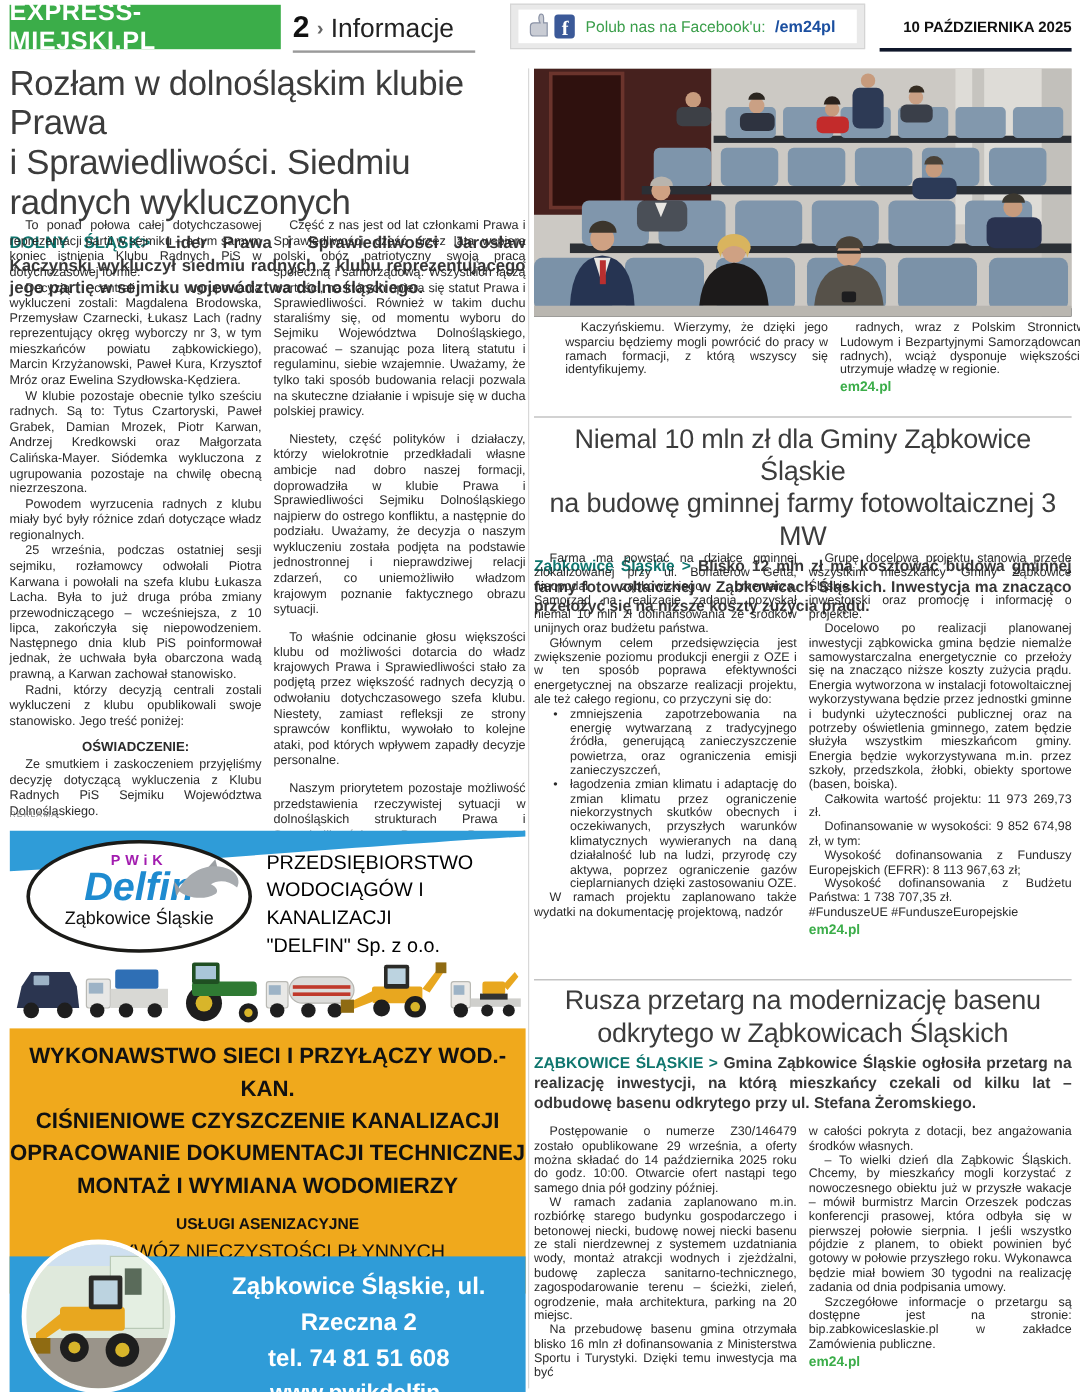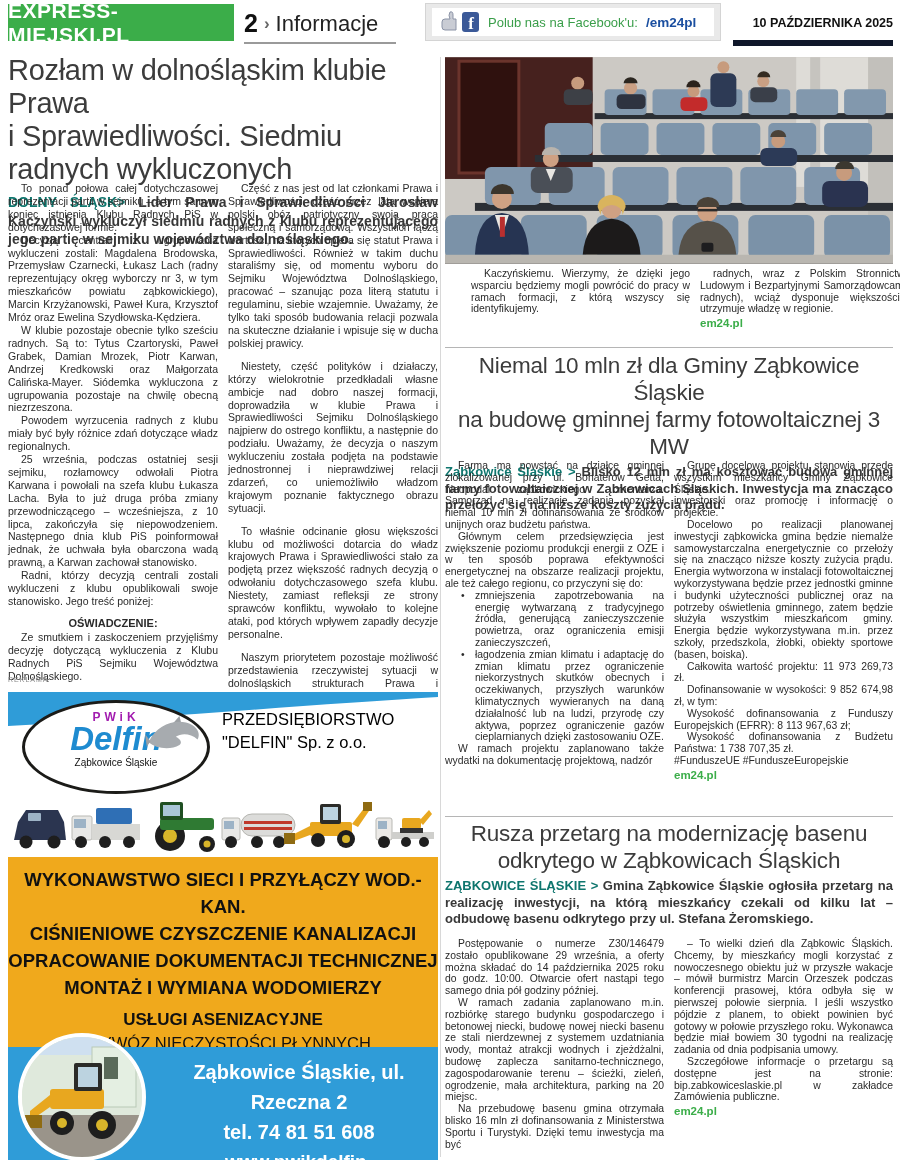--- a/index.html
+++ b/index.html
@@ -13,21 +13,21 @@
   #sectionBlock{left:244px;top:5px;width:152px;height:37px;border-bottom:2px solid #9a9a9a;
            display:flex;align-items:center;gap:6px;}
   #sectionBlock .num{font-weight:700;font-size:25px;color:#111;}
   #sectionBlock .chev{color:#666;font-size:17px;font-weight:700;}
   #sectionBlock .sec{font-size:22px;color:#222;}
   #fbBox{left:425px;top:3px;width:296px;height:38px;background:#e9e9e9;border:1px solid #d4d4d4;
          box-sizing:border-box;display:flex;align-items:center;padding:4px 6px;}
   #fbInner{background:#fff;flex:1;height:28px;display:flex;align-items:center;gap:8px;padding:0 8px;}
   .fbtxt{color:#3a9e4a;font-size:13px;}
   .fbh{color:#1b4fa0;font-size:13.5px;font-weight:700;}
-  #dateBox{left:733px;top:5px;width:160px;height:35px;border-bottom:6px solid #0f172a;
+  #dateBox{left:733px;top:5px;width:160px;height:35px;border-bottom:3px solid #0f172a;
            display:flex;align-items:center;justify-content:flex-end;
            font-size:12.5px;font-weight:700;color:#111;}
   
   .h1{font-size:29px;line-height:33px;color:#3c3c3c;font-weight:400;letter-spacing:-.3px;}
   .h2{font-size:22.5px;line-height:27px;color:#3c3c3c;font-weight:400;text-align:center;letter-spacing:-.2px;}
   .lead{margin:7px 0 0 0;font-size:14px;font-weight:700;line-height:18.5px;text-align:justify;color:#383838;}
   .lead2{margin:4px 0 0 0;font-size:13px;font-weight:700;line-height:16.5px;text-align:justify;color:#383838;}
   .tg{color:#0f766e;}
   .cols{display:flex;gap:10px;}
   .col{flex:1;min-width:0;}
@@ -43,29 +43,29 @@
   .divh{height:1px;background:#b5b5b5;}
   #vsep{left:440px;top:57px;width:1px;height:1100px;background:#d8d8d8;}
   
   #reklama{left:8px;top:676px;font-size:7px;color:#8a8a8a;letter-spacing:1px;}
   #ad{left:8px;top:692px;width:430px;height:468px;background:#fff;}
   #adSwoosh{position:absolute;left:0;top:0;width:430px;height:36px;}
   #adLogo{position:absolute;left:14px;top:8px;width:188px;height:94px;border:3px solid #1b1b18;
           border-radius:50%;background:#fff;text-align:center;box-sizing:border-box;}
   #adLogo .pwik{margin-top:7px;font-size:12px;font-weight:700;letter-spacing:4px;color:#a21caf;}
   #adLogo .delfin{font-size:33px;line-height:30px;font-weight:700;font-style:italic;color:#1e8bd0;}
-  #adLogo .city{font-size:10px;color:#111;margin-top:3px;}
+  #adLogo .city{font-size:15px;color:#111;margin-top:3px;}
   #dolphin{position:absolute;right:4px;top:12px;}
   #adCompany{position:absolute;left:214px;top:16px;width:212px;font-size:16.5px;line-height:23px;
              font-weight:400;color:#000;}
   #fleet{position:absolute;left:2px;top:102px;width:426px;height:62px;}
   #adYellow{position:absolute;left:0;top:165px;width:430px;height:221px;background:#f0a91c;
             text-align:center;color:#111;}
   #adYellow .s1{font-size:18.5px;font-weight:700;line-height:27px;}
-  #adYellow .s2{font-size:17px;font-weight:700;line-height:25px;}
+  #adYellow .s2{font-size:13px;font-weight:700;line-height:25px;}
   #adYellow .s3{font-size:16.5px;font-weight:400;line-height:23px;}
   #adYellow .pad{padding-top:9px;}
   #adBlue{position:absolute;left:0;top:355px;width:430px;height:113px;background:#2f9cd8;}
   #adCircle{position:absolute;left:10px;top:-14px;width:128px;height:128px;border:4px solid #fff;
             border-radius:50%;overflow:hidden;background:#dfe7dc;box-sizing:border-box;}
   #adAddr{margin-left:152px;text-align:center;color:#fff;padding-top:10px;}
   #adAddr .l1{font-size:20px;font-weight:700;line-height:30px;}
   #adAddr .l2{font-size:20px;font-weight:700;line-height:30px;}
   #adAddr .l3{font-size:19px;font-weight:600;line-height:30px;}
   
@@ -276,20 +276,21 @@
     </p>
   </section>
 
   <div class="abs cols" id="a3cols">
     <div class="col">
       <p class="rp">Postępowanie o numerze Z30/146479 zostało opublikowane 29 września, a oferty można składać do 14 października 2025 roku do godz. 10:00. Otwarcie ofert nastąpi tego samego dnia pół godziny później.</p>
       <p class="rp">W ramach zadania zaplanowano m.in. rozbiórkę starego budynku gospodarczego i betonowej niecki, budowę nowej niecki basenu ze stali nierdzewnej z systemem uzdatniania wody, montaż atrakcji wodnych i zjeżdżalni, budowę zaplecza sanitarno-technicznego, zagospodarowanie terenu – ścieżki, zieleń, ogrodzenie, mała architektura, parking na 20 miejsc.</p>
       <p class="rp">Na przebudowę basenu gmina otrzymała blisko 16 mln zł dofinansowania z Ministerstwa Sportu i Turystyki. Dzięki temu inwestycja ma być</p>
     </div>
     <div class="col">
+      <p class="rp ni">w całości pokryta z dotacji, bez angażowania środków własnych.</p>
       <p class="rp">– To wielki dzień dla Ząbkowic Śląskich. Chcemy, by mieszkańcy mogli korzystać z nowoczesnego obiektu już w przyszłe wakacje – mówił burmistrz Marcin Orzeszek podczas konferencji prasowej, która odbyła się w pierwszej połowie sierpnia. I jeśli wszystko pójdzie z planem, to obiekt powinien być gotowy w połowie przyszłego roku. Wykonawca będzie miał bowiem 30 tygodni na realizację zadania od dnia podpisania umowy.</p>
       <p class="rp">Szczegółowe informacje o przetargu są dostępne jest na stronie: bip.zabkowiceslaskie.pl w zakładce Zamówienia publiczne.</p>
       <div class="sig">em24.pl</div>
     </div>
   </div>
 
   <div class="abs" id="reklama">REKLAMA</div>
   <div class="abs" id="ad">
     <svg id="adSwoosh" viewBox="0 0 430 36" preserveAspectRatio="none">
       <path d="M0,0 L430,0 L430,5 C310,12 150,26 0,34 Z" fill="#2f9cd8"></path>
@@ -299,20 +300,21 @@
       <div class="delfin">Delfin</div>
       <div class="city">Ząbkowice Śląskie</div>
       <svg id="dolphin" width="58" height="40" viewBox="0 0 64 44">
         <path d="M30,10 L38,1 L41,13 Z" fill="#9b9fa3"></path>
         <path d="M4,30 C14,8 38,3 52,11 C59,15 61,22 58,27 C50,20 40,20 34,24 C40,27 41,31 38,33 C28,39 12,37 4,30 Z" fill="#a7abaf"></path>
         <path d="M6,29 L0,21 L2,35 Z" fill="#9b9fa3"></path>
       </svg>
     </div>
     <div id="adCompany">
       <div>PRZEDSIĘBIORSTWO</div>
+      <div>WODOCIĄGÓW I KANALIZACJI</div>
       <div>"DELFIN" Sp. z o.o.</div>
     </div>
     <svg id="fleet" viewBox="0 0 426 62">
 
       <path d="M8,28 L16,16 L48,16 L54,28 L56,46 L4,46 Z" fill="#2b3550"></path>
       <rect x="18" y="19" width="13" height="8" rx="1" fill="#9db3c6"></rect>
       <circle cx="16" cy="48" r="6.5" fill="#1e1e1e"></circle>
         <circle cx="44" cy="48" r="6.5" fill="#1e1e1e"></circle>
 
       <rect x="62" y="22" width="20" height="24" rx="2" fill="#e8e8e6" stroke="#b9b9b4"></rect>

